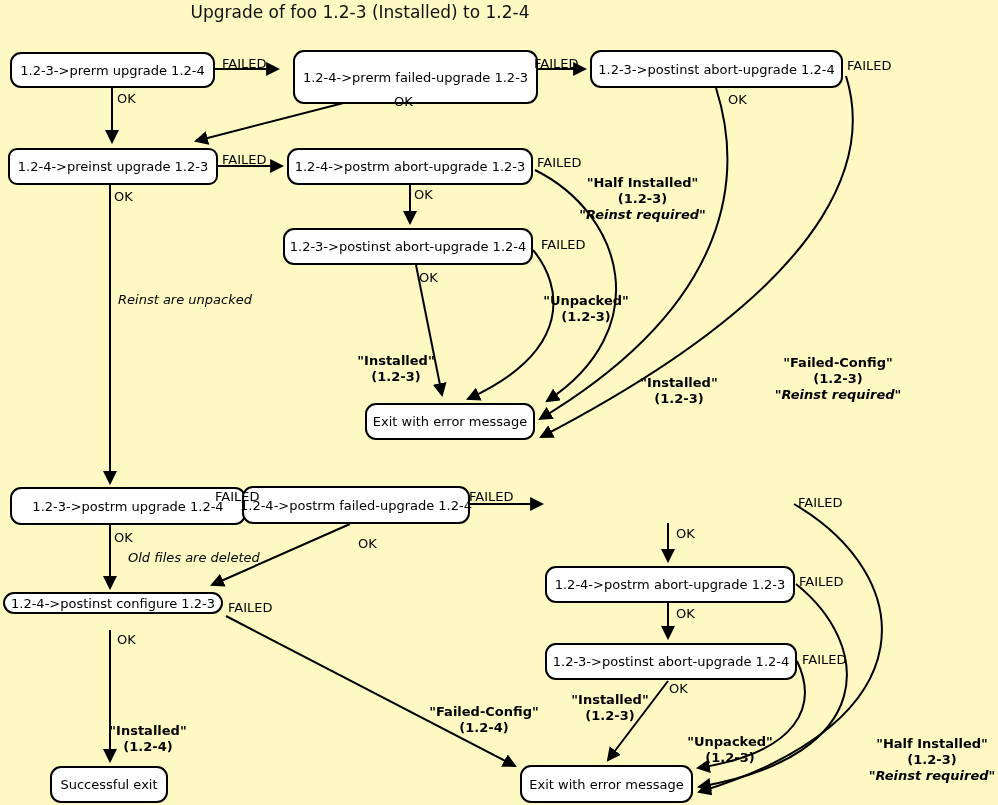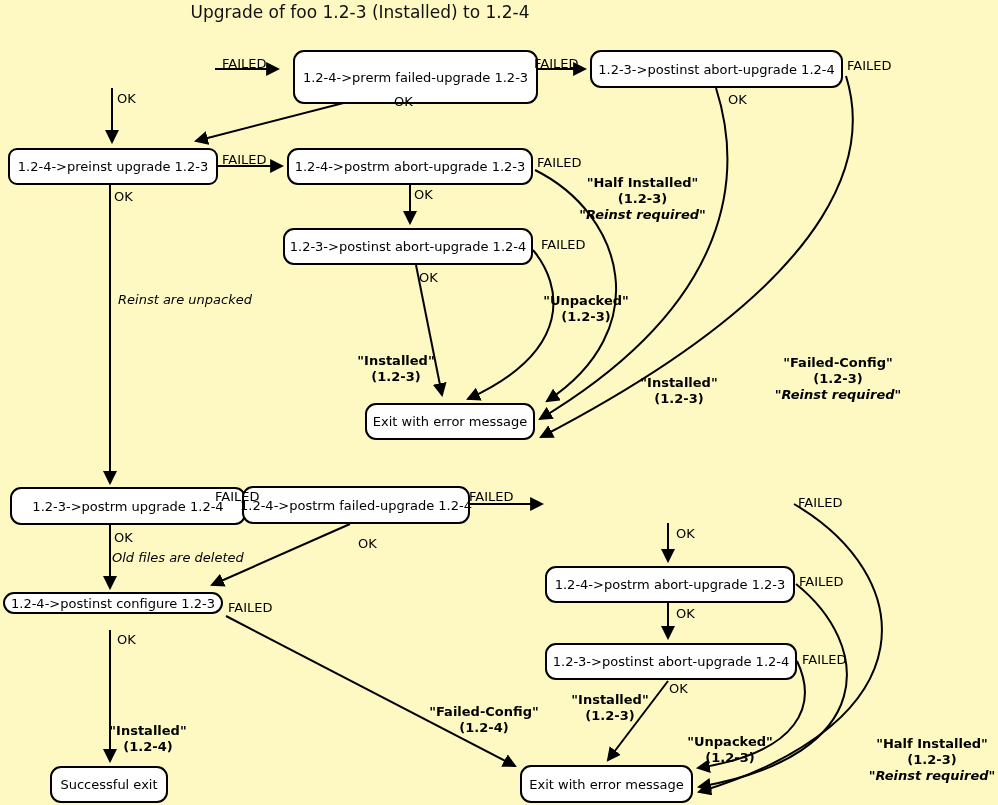--- a/index.html
+++ b/index.html
@@ -56,20 +56,21 @@
       <path d="M226,616 L515,766" marker-end="url(#arw)"></path>
       <path d="M668,681 L608,760" marker-end="url(#arw)"></path>
       <path d="M797,661 C818,705 800,752 698,768" marker-end="url(#arw)"></path>
       <path d="M796,584 C872,645 880,755 699,787" marker-end="url(#arw)"></path>
       <path d="M794,504 C915,575 935,720 699,792" marker-end="url(#arw)"></path>
     </g>
   </svg>
 
   <div class="title">Upgrade of foo 1.2-3 (Installed) to 1.2-4</div>
 
+  <div class="node" style="left:10px;top:52px;width:205px;height:36px;">1.2-3-&gt;prerm upgrade 1.2-4</div>
   <div class="node" style="left:293px;top:50px;width:245px;height:54px;">1.2-4-&gt;prerm failed-upgrade 1.2-3</div>
   <div class="node" style="left:590px;top:50px;width:253px;height:38px;">1.2-3-&gt;postinst abort-upgrade 1.2-4</div>
   <div class="node" style="left:8px;top:148px;width:210px;height:37px;border-radius:9px;">1.2-4-&gt;preinst upgrade 1.2-3</div>
   <div class="node" style="left:287px;top:148px;width:246px;height:37px;">1.2-4-&gt;postrm abort-upgrade 1.2-3</div>
   <div class="node" style="left:283px;top:228px;width:250px;height:37px;">1.2-3-&gt;postinst abort-upgrade 1.2-4</div>
   <div class="node" style="left:365px;top:403px;width:170px;height:37px;">Exit with error message</div>
   <div class="node" style="left:10px;top:487px;width:236px;height:38px;">1.2-3-&gt;postrm upgrade 1.2-4</div>
   <div class="node" style="left:242px;top:486px;width:228px;height:38px;">1.2-4-&gt;postrm failed-upgrade 1.2-4</div>
   <div class="node" style="left:545px;top:566px;width:250px;height:37px;">1.2-4-&gt;postrm abort-upgrade 1.2-3</div>
   <div class="node" style="left:3px;top:592px;width:220px;height:22px;">1.2-4-&gt;postinst configure 1.2-3</div>
@@ -97,21 +98,21 @@
   <span class="lbl" style="left:419px;top:270px;">OK</span>
   <span class="lbl" style="left:728px;top:92px;">OK</span>
   <span class="lbl" style="left:114px;top:530px;">OK</span>
   <span class="lbl" style="left:358px;top:536px;">OK</span>
   <span class="lbl" style="left:676px;top:526px;">OK</span>
   <span class="lbl" style="left:117px;top:632px;">OK</span>
   <span class="lbl" style="left:676px;top:606px;">OK</span>
   <span class="lbl" style="left:669px;top:681px;">OK</span>
 
   <span class="note" style="left:118px;top:292px;">Reinst are unpacked</span>
-  <span class="note" style="left:112px;top:550px;">Old files are deleted</span>
+  <span class="note" style="left:112px;top:550px;padding-left:16px;">Old files are deleted</span>
 
   <div class="state" style="left:555px;top:175px;width:175px;">
     <div>"Half Installed"</div>
     <div>(1.2-3)</div>
     <div class="reinst">"Reinst required"</div>
   </div>
   <div class="state" style="left:536px;top:293px;width:100px;">
     <div>"Unpacked"</div>
     <div>(1.2-3)</div>
   </div>

